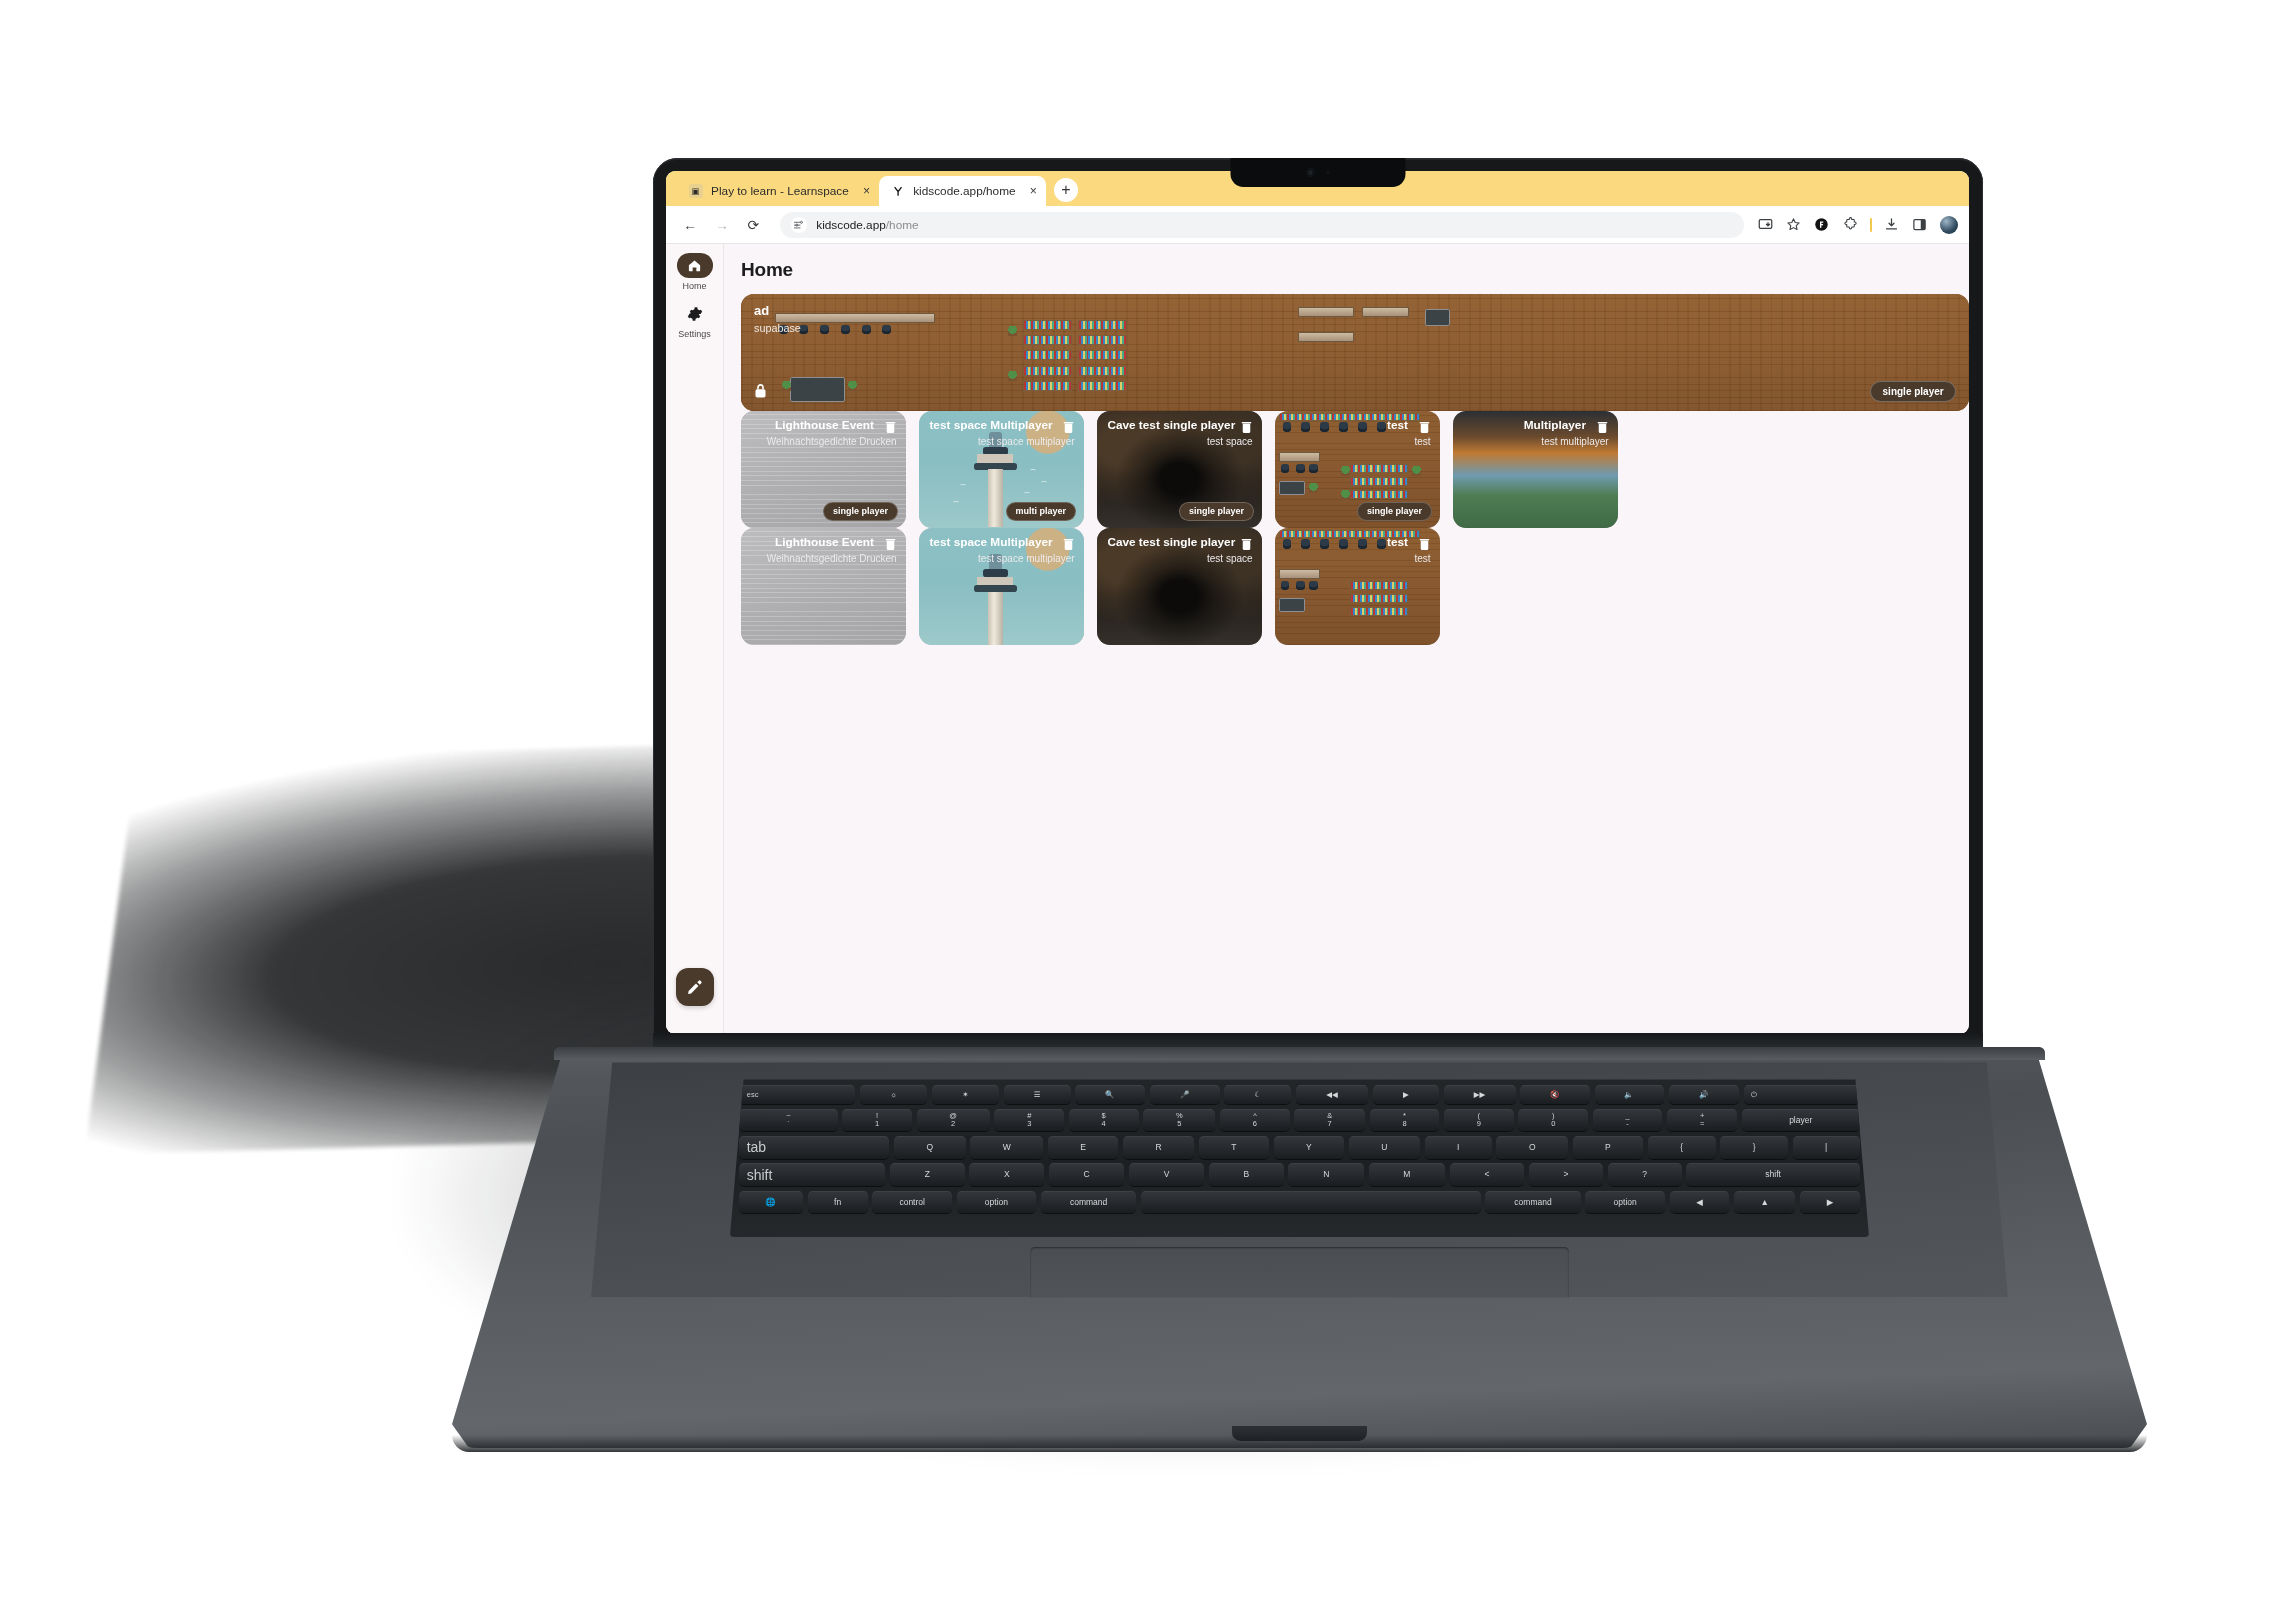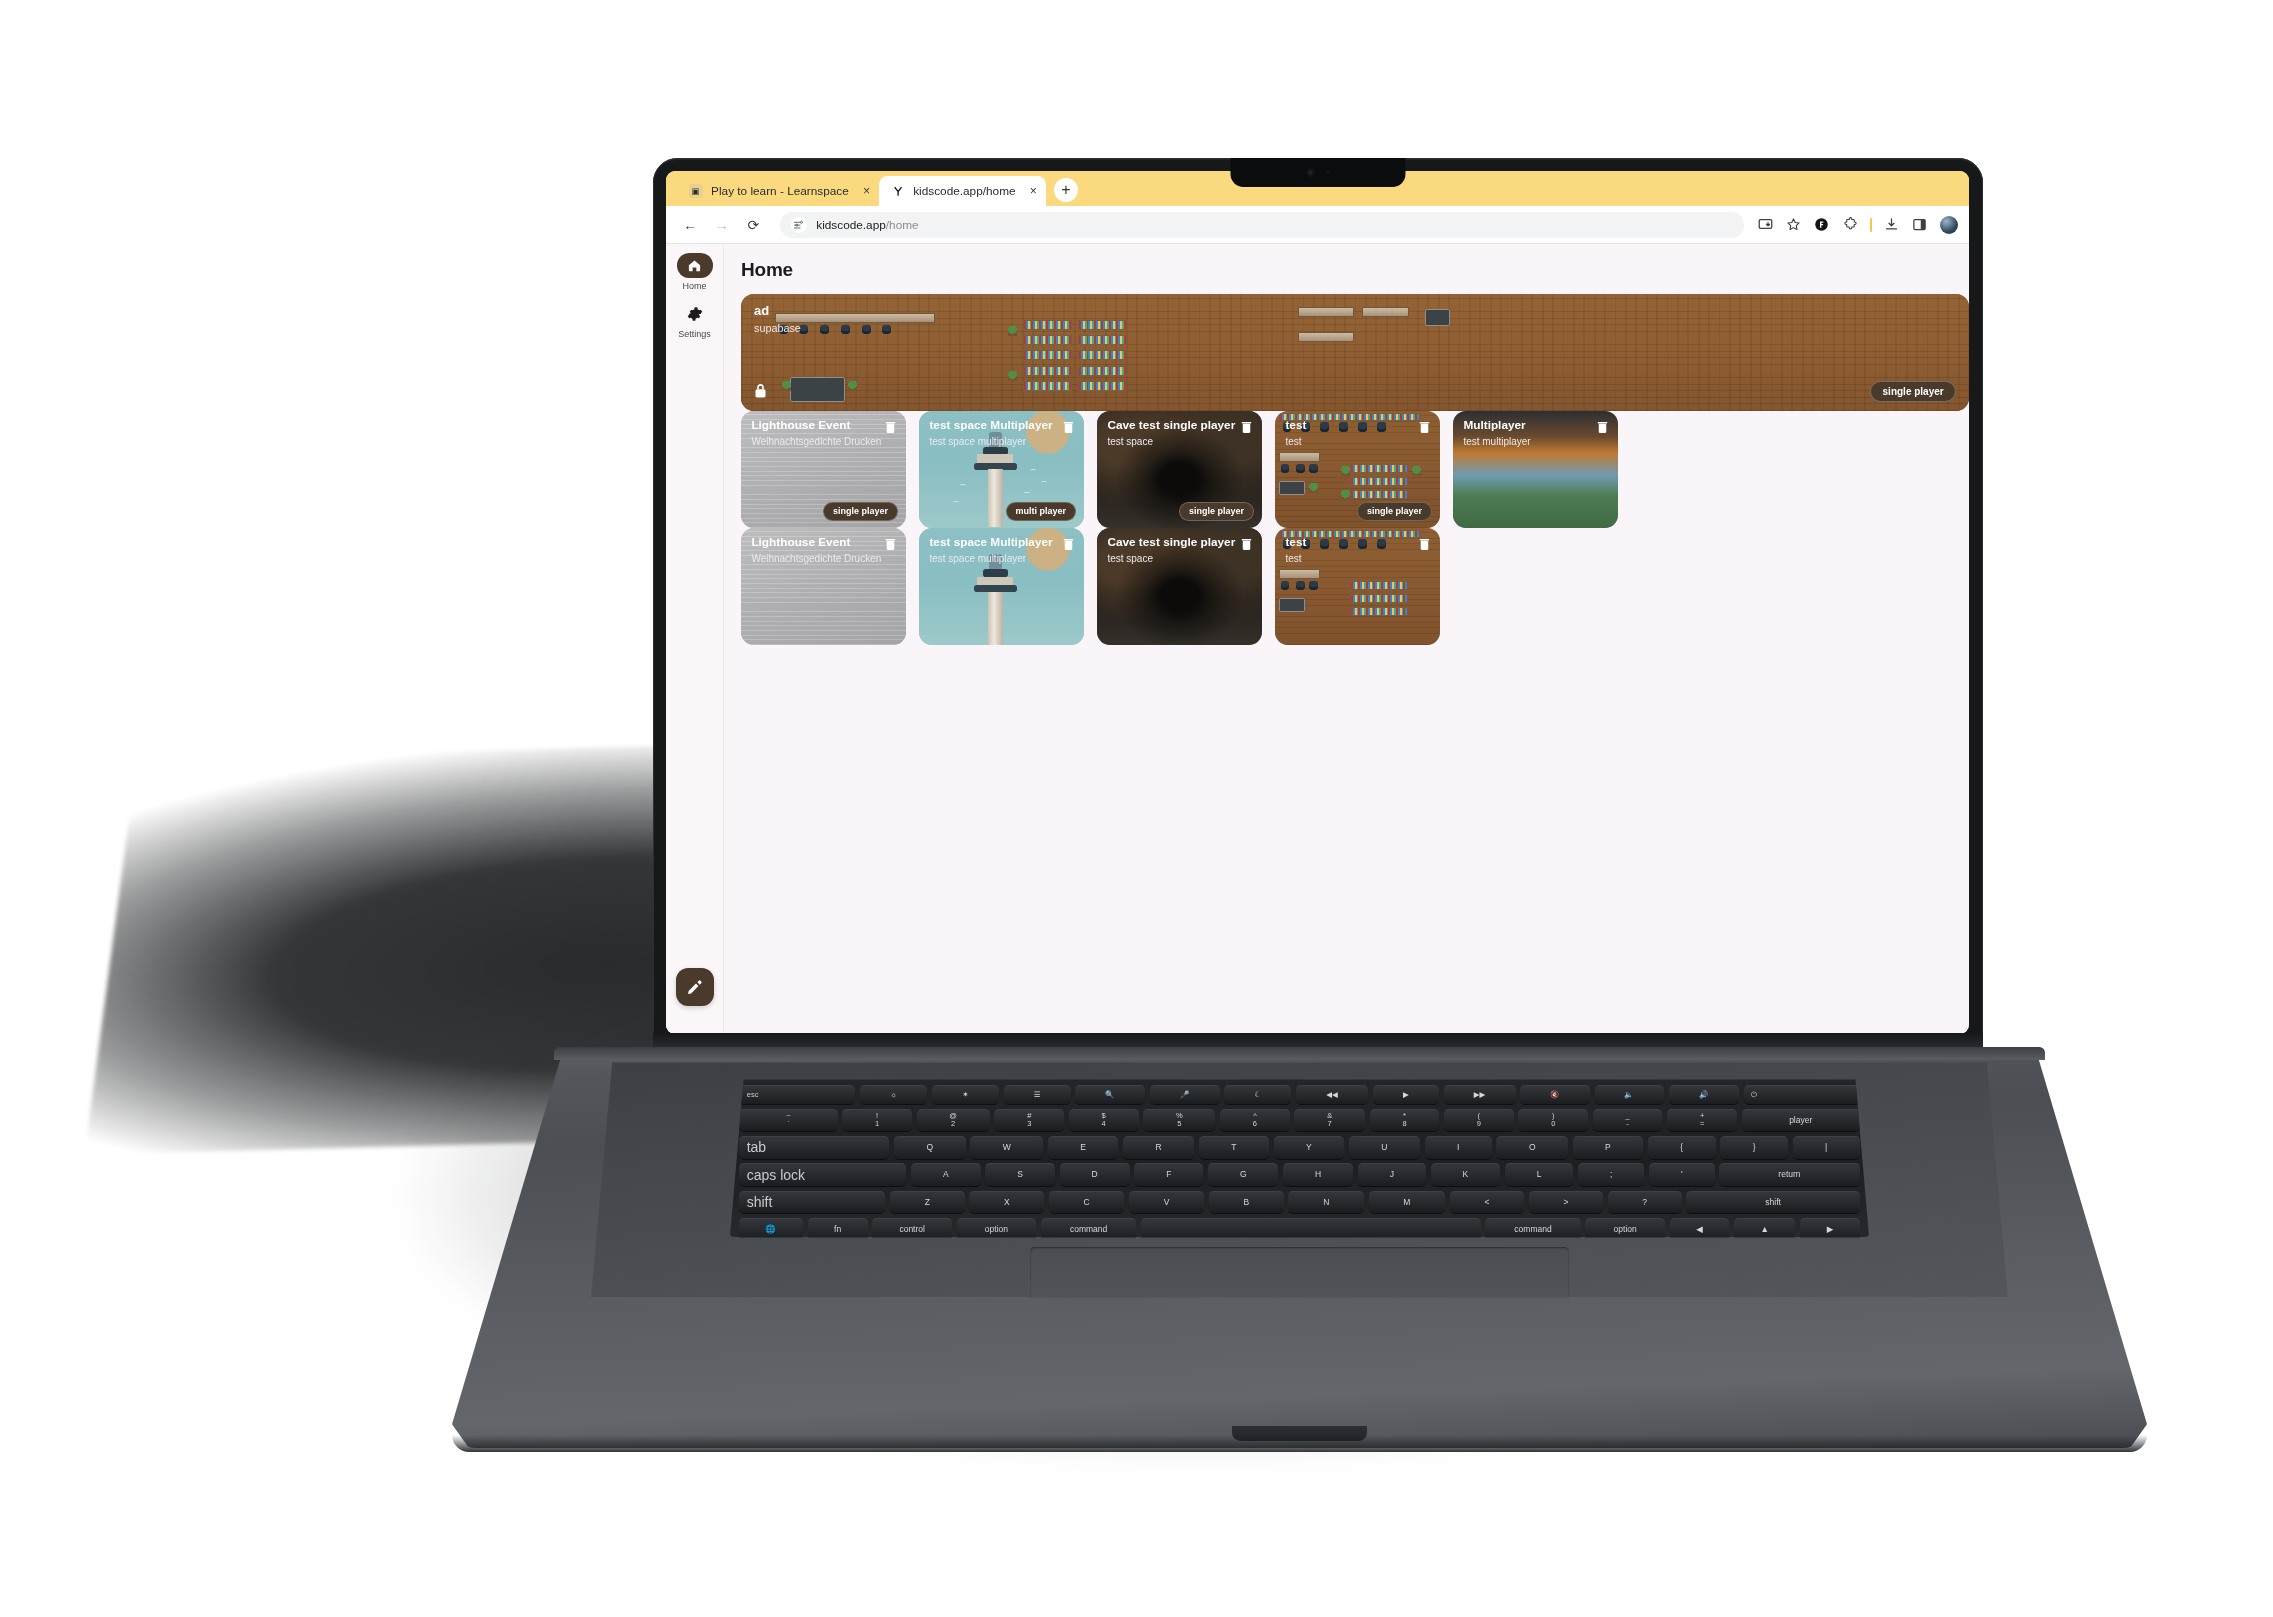--- a/index.html
+++ b/index.html
@@ -211,21 +211,21 @@
   .banner-sub{ position:absolute; left:13px; top:28px; font-size:10.8px; color:#f0e9e4; }
   .banner-lock{ position:absolute; left:12.2px; bottom:9.4px; }
   .banner-badge{
     position:absolute; right:13px; bottom:9.4px;
     background:#4A3A2B; color:#fff; font-size:10px; font-weight:600;
     padding:3.8px 11.3px; border-radius:11.3px; border:0.9px solid rgba(255,255,255,.25);
     white-space:nowrap;
   }
 
   
-  .card-row{ display:flex; gap:13px; }
+  .card-row{ display:flex; gap:13px;text-align:right; }
   .card{
     width:165px; flex:0 0 165px; height:117px; border-radius:13px;
     position:relative; overflow:hidden; background:#b9b9bb;
   }
   .card-art{ position:absolute; inset:0; }
   .card-title{ position:absolute; left:10.4px; top:7.5px; right:32px;
     font-size:11.8px; font-weight:700; color:#fff; line-height:1.15;
     white-space:nowrap; overflow:visible; }
   .card-sub{ position:absolute; left:10.4px; top:25.4px; right:9.4px;
     font-size:10px; color:#eceaec; white-space:nowrap; }
@@ -734,35 +734,20 @@
           <div class="key">Y</div>
           <div class="key">U</div>
           <div class="key">I</div>
           <div class="key">O</div>
           <div class="key">P</div>
           <div class="key">{</div>
           <div class="key">}</div>
           <div class="key">|</div>
         </div>
         <div class="kb-row">
-          <div class="key lead w25">caps lock</div>
-          <div class="key">A</div>
-          <div class="key">S</div>
-          <div class="key">D</div>
-          <div class="key">F</div>
-          <div class="key">G</div>
-          <div class="key">H</div>
-          <div class="key">J</div>
-          <div class="key">K</div>
-          <div class="key">L</div>
-          <div class="key">;</div>
-          <div class="key">'</div>
-          <div class="key w22">return</div>
-        </div>
-        <div class="kb-row">
           <div class="key lead w20">shift</div>
           <div class="key">Z</div>
           <div class="key">X</div>
           <div class="key">C</div>
           <div class="key">V</div>
           <div class="key">B</div>
           <div class="key">N</div>
           <div class="key">M</div>
           <div class="key">&lt;</div>
           <div class="key">&gt;</div>

